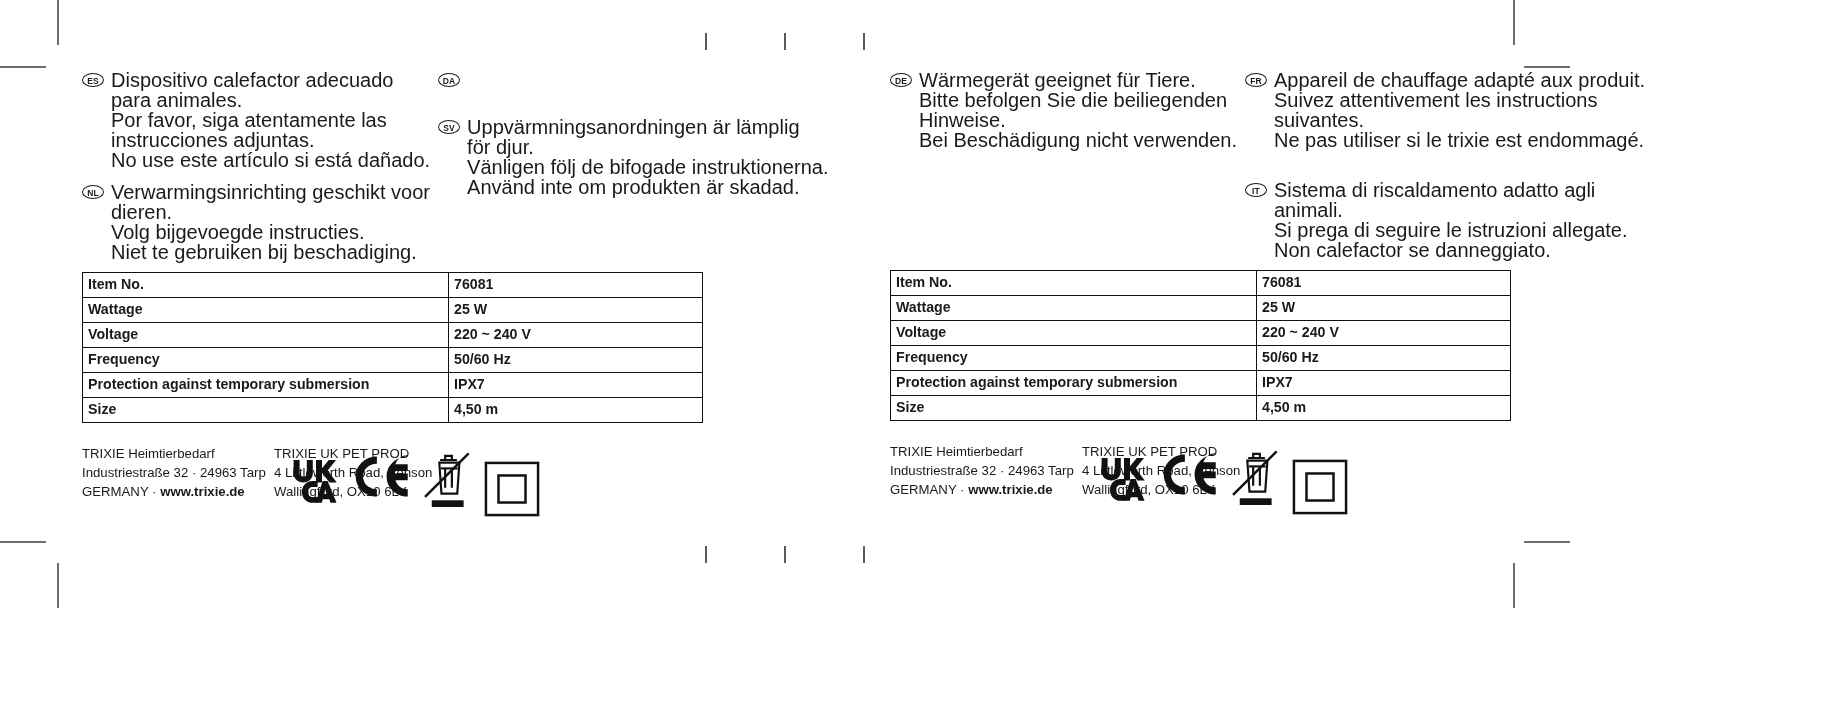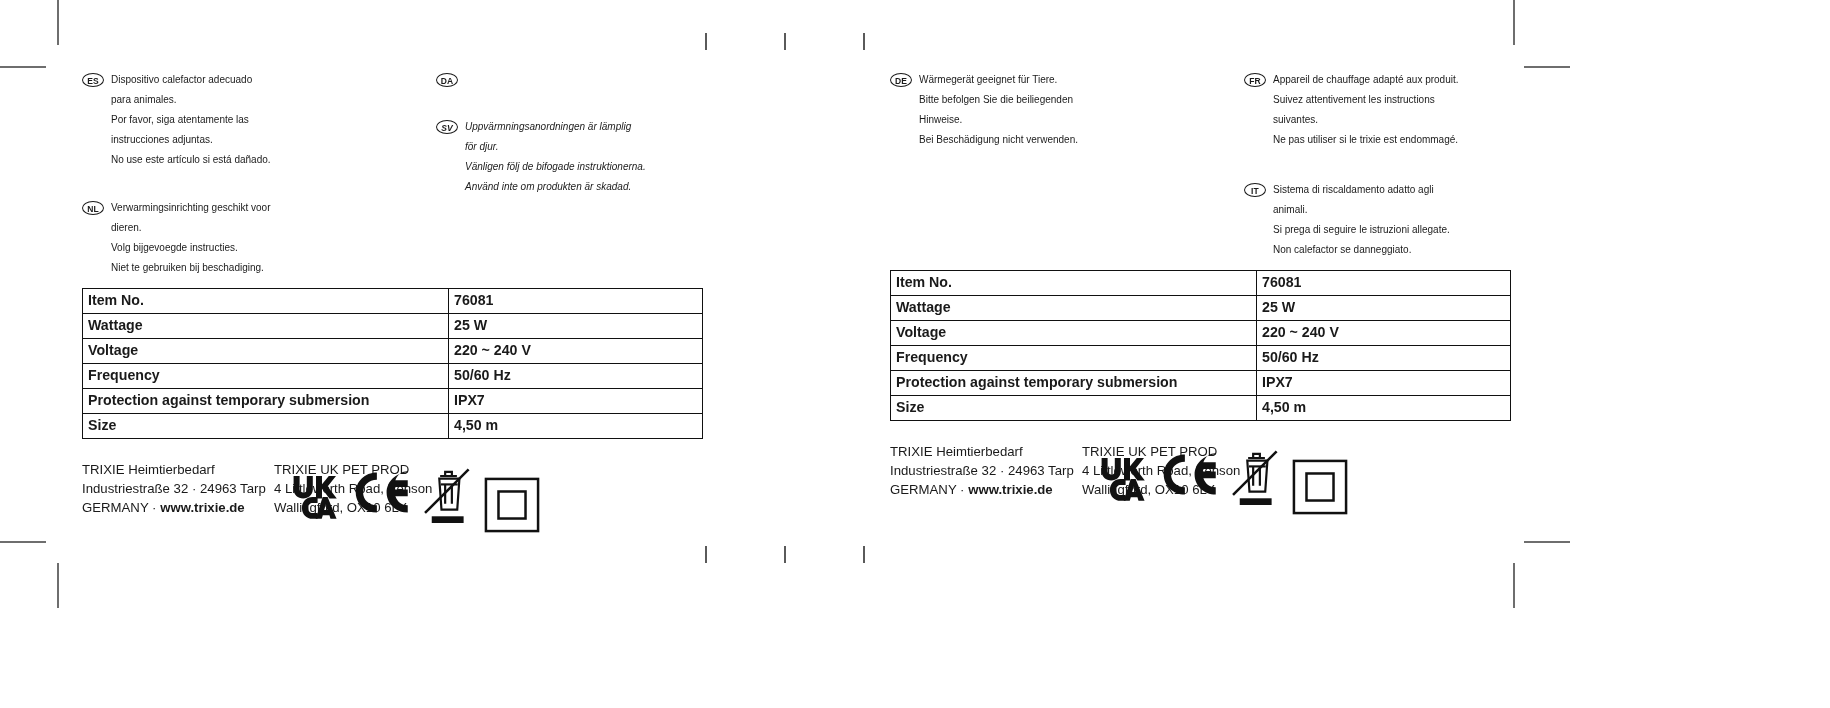--- a/index.html
+++ b/index.html
@@ -27,21 +27,21 @@
   .panel.right{left:890px;}
 
   
   .lang-grid{
     display:flex;
     width:100%;
   }
   .lang-col{width:50%;}
   .lang-col.c2{padding-left:8px;}
 
-  .lang-block{margin-bottom:28px;}
+  .lang-block{margin-bottom:12px;}
   .lang-block:last-child{margin-bottom:0;}
 
   .lang-row{
     display:flex;
     align-items:flex-start;
   }
   .lang-badge{
     flex:0 0 auto;
     width:22px;height:14px;
     border:1.3px solid #1a1a1a;
@@ -49,21 +49,21 @@
     font-size:8.5px;
     line-height:14px;
     text-align:center;
     letter-spacing:.2px;
     font-weight:600;
     margin-top:3px;
     box-sizing:border-box;
   }
   .lang-lines{
     padding-left:7px;
-    font-size:10px;
+    font-size:20px;
     line-height:20px;
     letter-spacing:0;
   }
   .lang-lines div{white-space:nowrap;}
 
   
   .spec-table{
     margin-top:10px;
     border-collapse:collapse;
     width:600px;
@@ -182,21 +182,21 @@
     </div>
 
     <div class="lang-col c2">
 
       <div class="lang-block">
         <div class="lang-row">
           <div class="lang-badge">DA</div>
         </div>
       </div>
 
-      <div class="lang-block" style="margin-top:30px;font-style:italic;">
+      <div class="lang-block" style="margin-top:30px;">
         <div class="lang-row">
           <div class="lang-badge">SV</div>
           <div class="lang-lines">
             <div>Uppvärmningsanordningen är lämplig</div>
             <div>för djur.</div>
             <div>Vänligen följ de bifogade instruktionerna.</div>
             <div>Använd inte om produkten är skadad.</div>
           </div>
         </div>
       </div>

